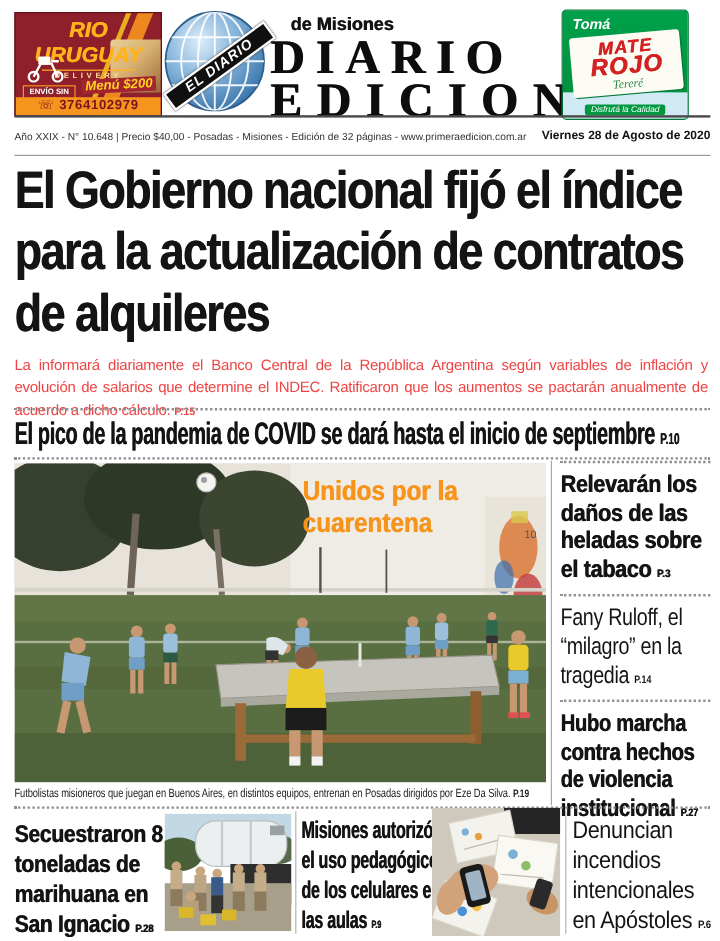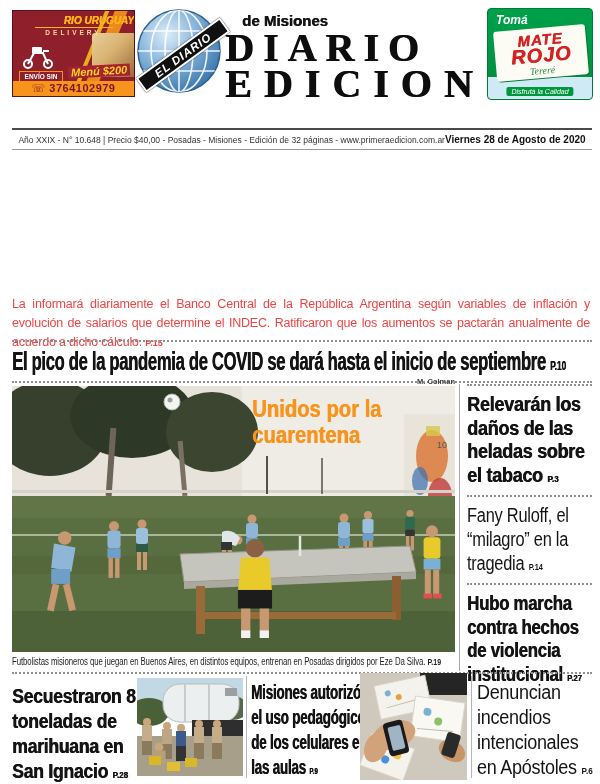--- a/index.html
+++ b/index.html
@@ -24,21 +24,21 @@
 
   
   .ad-left { left:12px; top:10px; width:123px; height:87px; background:var(--ad_red,#8f1f2a);
              border:1px solid #5e0f18; overflow:hidden; }
   .rio-stripe1 { position:absolute; right:26px; top:-12px; width:12px; height:140%;
                  background:var(--accent_orange,#f7941d); transform:rotate(22deg); opacity:.9; }
   .rio-stripe2 { position:absolute; right:44px; top:-12px; width:4px; height:140%;
                  background:#ffd21e; transform:rotate(22deg); opacity:.8; }
   .rio-food { position:absolute; right:0; top:22px; width:42px; height:44px;
               background:linear-gradient(135deg,#e8cf9a 0%,#d9b272 45%,#9a6a3a 100%); border-radius:3px 0 0 3px; }
-  .rio-brand { position:relative; text-align:right; margin-top:4px; font-size:10px; font-weight:bold;
+  .rio-brand { position:relative; text-align:center; margin-top:4px; font-size:18px; font-weight:bold;
                font-style:italic; color:#ffb31a; letter-spacing:0; text-shadow:0.5px 0 #ffb31a; }
   .rio-sub { position:relative; text-align:center; font-size:6.5px; letter-spacing:3px; color:#ffd9a0;
              border-top:1px solid #ffb31a; width:78px; margin:1px auto 0; padding-top:1px; font-weight:bold;}
   .rio-moto { position:absolute; left:8px; top:32px; }
   .rio-envio { position:absolute; left:6px; top:60px; font-size:6.5px; font-weight:bold; color:#fff;
                border:1px solid #f7941d; padding:1px 2px; line-height:1.2; text-align:center; width:44px; }
   .rio-menu { position:absolute; right:4px; top:54px; font-size:11px; font-weight:bold; font-style:italic;
               color:#ffd21e; background:#a32430; padding:0 3px; transform:rotate(-3deg); }
   .rio-phone { position:absolute; left:0; right:0; bottom:0; height:15px; background:var(--accent_orange,#f7941d);
                color:#7a1520; font-weight:bold; font-size:11px; text-align:center; line-height:15px; letter-spacing:.5px; }
@@ -49,38 +49,38 @@
   .banner { position:absolute; left:-4px; top:42px; width:104px; height:18px; background:#101010;
             border:2px solid #fff; color:#fff; font-size:11.5px; font-weight:bold; font-style:italic;
             text-align:center; line-height:14px; letter-spacing:1px; transform:rotate(-36deg); box-shadow:0 0 2px rgba(0,0,0,.5); }
   .demisiones { position:absolute; left:88px; top:8px; font-size:15px; font-weight:bold;margin-left:19px; }
   .mast-t { position:absolute; left:90px; font-family:"Liberation Serif","DejaVu Serif",serif;
             font-weight:bold; color:#0d0d0d; text-shadow:0.7px 0 currentColor; }
   .t1 { top:20px; font-size:40px; letter-spacing:9px; }
   .t2 { top:56px; font-size:40px; letter-spacing:12px; }
 
   
-  .ad-right { left:487px; top:8px; width:106px; height:92px;
+  .ad-right { left:468px; top:8px; width:106px; height:92px;
               background:linear-gradient(180deg,#00a14b 0%,#00913f 75%,#cfe9f5 76%,#cfe9f5 100%);
               border-radius:4px; border:1px solid #007a35; overflow:hidden; }
   .mate-toma { position:absolute; left:8px; top:4px; color:#fff; font-style:italic; font-weight:bold; font-size:12px; }
   .mate-ribbon { position:absolute; left:7px; top:19px; width:92px; height:50px; background:#fcfcf5;
                  transform:rotate(-5deg); border-radius:3px; box-shadow:1px 1px 0 #007a35; text-align:center; }
   .mate-1 { font-size:15px; font-weight:bold; font-style:italic; color:var(--mate_red,#d42222);
             letter-spacing:1px; margin-top:3px; text-shadow:0.5px 0 currentColor; }
   .mate-2 { font-size:20px; font-weight:bold; font-style:italic; color:var(--mate_red,#d42222);
             letter-spacing:1px; margin-top:-4px; text-shadow:0.6px 0 currentColor; }
   .mate-3 { font-size:10px; font-style:italic; color:#2e8b4a; margin-top:-2px;
             font-family:"Liberation Serif","DejaVu Serif",serif; }
   .mate-slogan { position:absolute; left:50%; transform:translateX(-50%); bottom:3px; background:#00973f;
                  color:#fff; font-size:7px; font-style:italic; padding:1px 5px; border-radius:2px; white-space:nowrap; }
 
   
-  .infobar { left:12px; right:8px; top:96px; height:22px; border-top:2.5px solid #4a4a4a;
-             border-bottom:1px solid #999; display:flex; justify-content:center; align-items:center;margin-top:32px; }
+  .infobar { left:12px; right:8px; top:96px; height:34px; border-top:2.5px solid #4a4a4a;
+             border-bottom:1px solid #999; display:flex; justify-content:space-between; align-items:center; }
   .info-left { font-size:8.5px; color:#333; letter-spacing:0; }
   .info-date { font-size:10px; font-weight:bold; color:#111; }
 
   
   .kicker { left:12px; top:118px; font-size:14px; font-weight:bold; letter-spacing:.2px; }
   .headline { left:12px; top:133px; width:576px; font-size:44px; line-height:1.17; font-weight:bold;
               letter-spacing:-1.5px; }
   .deck { left:12px; top:295px; width:578px; font-size:12.5px; line-height:1.52; letter-spacing:-.2px;
           text-align:justify; color:#ef4444; }
   .dotline { border-top:2px dotted #8f8f8f; height:0; }
@@ -172,37 +172,39 @@
       <div class="mate-3">Tereré</div>
     </div>
     <div class="mate-slogan">Disfrutá la Calidad</div>
   </div>
 
   <div class="abs infobar">
     <span class="info-left">Año XXIX - N° 10.648 | Precio $40,00 - Posadas - Misiones - Edición de 32 páginas - www.primeraedicion.com.ar</span>
     <span class="info-date">Viernes 28 de Agosto de 2020</span>
   </div>
 
+  <div class="abs headline">
+    <span class="sxw sx85 fat">El Gobierno nacional fijó el índice para la actualización de contratos de alquileres</span>
+  </div>
   <div class="abs deck">
     <span>La informará diariamente el Banco Central de la República Argentina según variables de inflación y evolución de salarios que determine el INDEC. Ratificaron que los aumentos se pactarán anualmente de acuerdo a dicho cálculo.</span>
     <span class="pref">P.15</span>
   </div>
 
   <div class="abs dotline dot1"></div>
 
   <div class="abs covid">
     <span class="sxw sx64 fat">
       <span>El pico de la pandemia de COVID se dará hasta el inicio de septiembre</span>
       <span class="pref" style="font-size:13px">P.10</span>
     </span>
   </div>
 
   <div class="abs dotline dot2"></div>
 
-  <div class="abs credit">M. Colman</div>
   <div class="abs photo-main">
     <svg width="443" height="266" viewBox="0 0 443 266">
 
       <rect x="0" y="0" width="443" height="150" fill="#e7e3db"></rect>
       <rect x="230" y="0" width="213" height="150" fill="#efece5"></rect>
 
       <rect x="55" y="18" width="100" height="45" fill="#c2beb6"></rect>
       <rect x="160" y="28" width="60" height="38" fill="#b4b0a8"></rect>
 
       <ellipse cx="38" cy="42" rx="58" ry="48" fill="#36402c"></ellipse>

